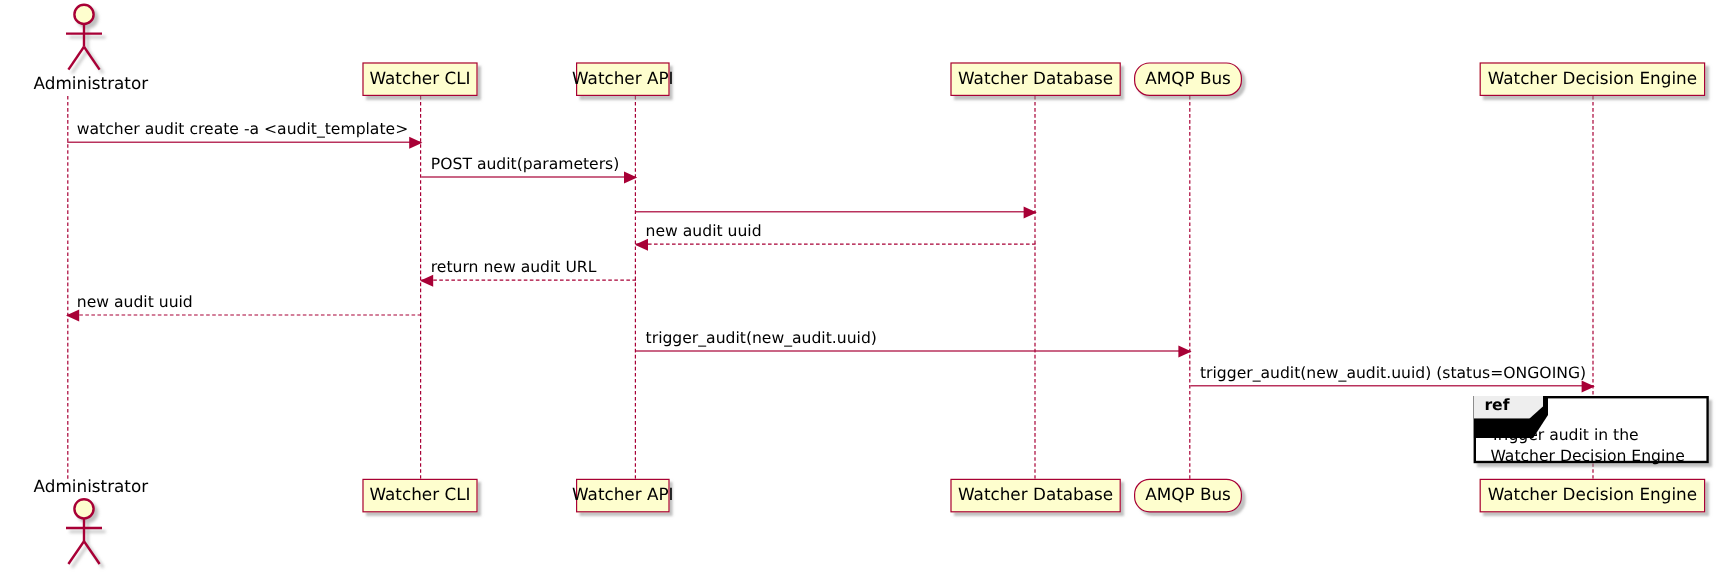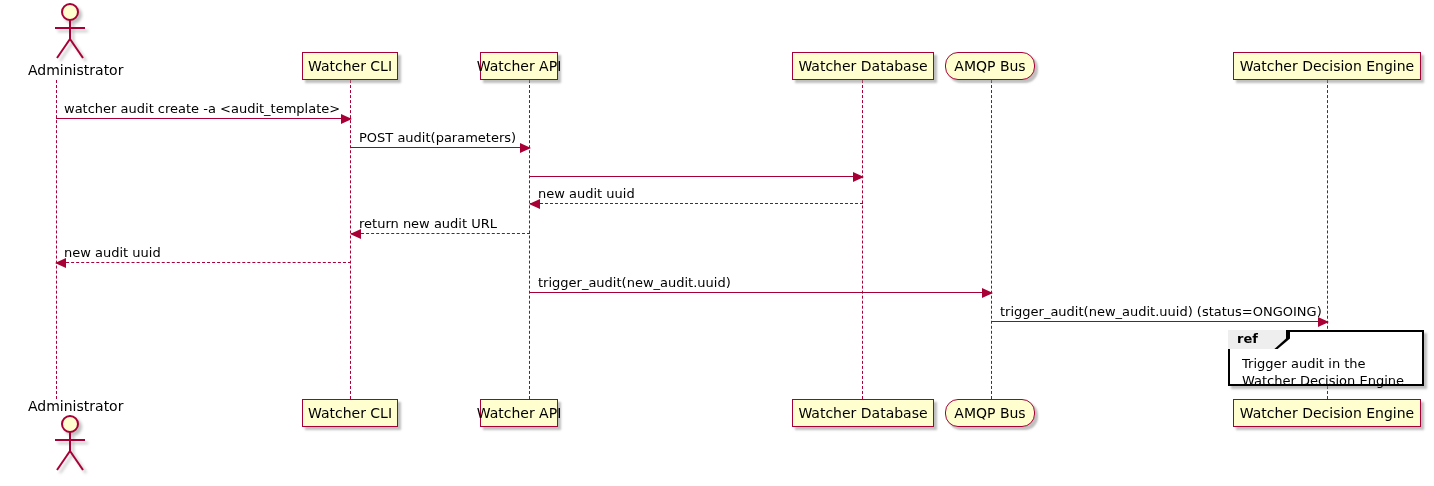--- a/index.html
+++ b/index.html
@@ -71,21 +71,21 @@
   .m7 { left:530px; top:275px; width:462px; }
   .m8 { left:992px; top:304px; width:336px; }
 
   
   .refbox {
     position:absolute; left:1228px; top:330px; width:196px; height:56px;
     background:#ffffff; border:2px solid #000;
     box-shadow:3px 3px 2px rgba(140,140,140,.55);
   }
   .ref-tag {
-    position:absolute; left:-2px; top:-2px; width:62px; height:19px;
+    position:absolute; left:-2px; top:-2px; width:62px; height:35px;
     background:#000;
     clip-path:polygon(0 0,100% 0,100% 45%,80% 100%,0 100%);
   }
   .ref-tag-inner {
     position:absolute; left:0; top:0; width:58px; height:19px;
     background:#EEEEEE;
     clip-path:polygon(0 0,100% 0,100% 45%,80% 100%,0 100%);
     font-size:13px; font-weight:bold; line-height:18px; padding-left:9px;
   }
   .ref-body {

